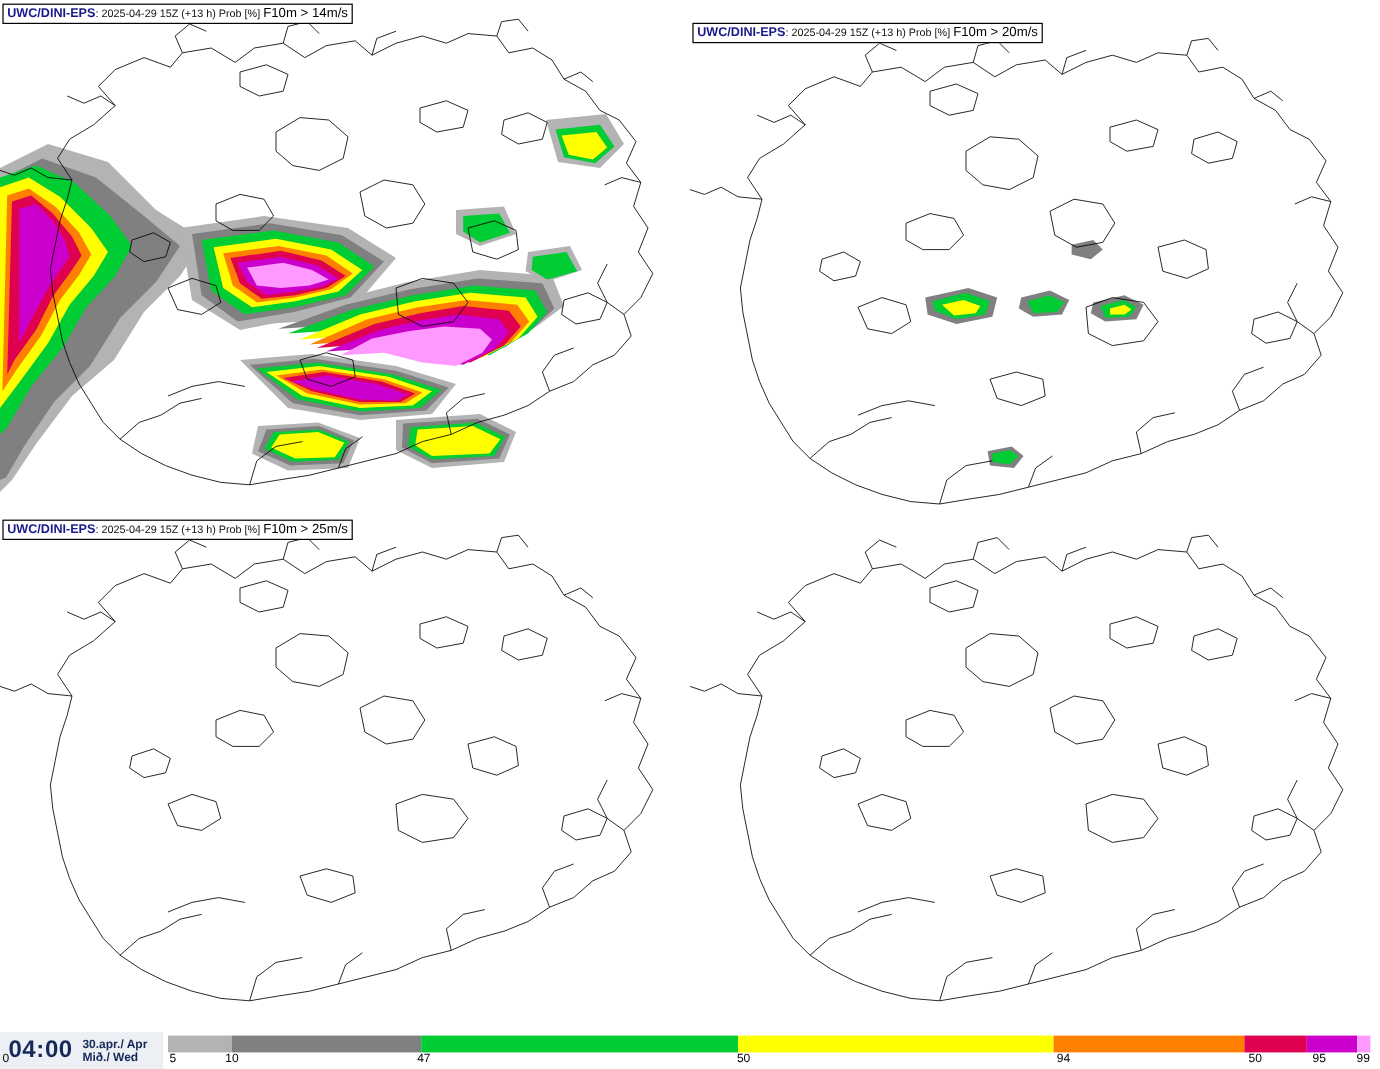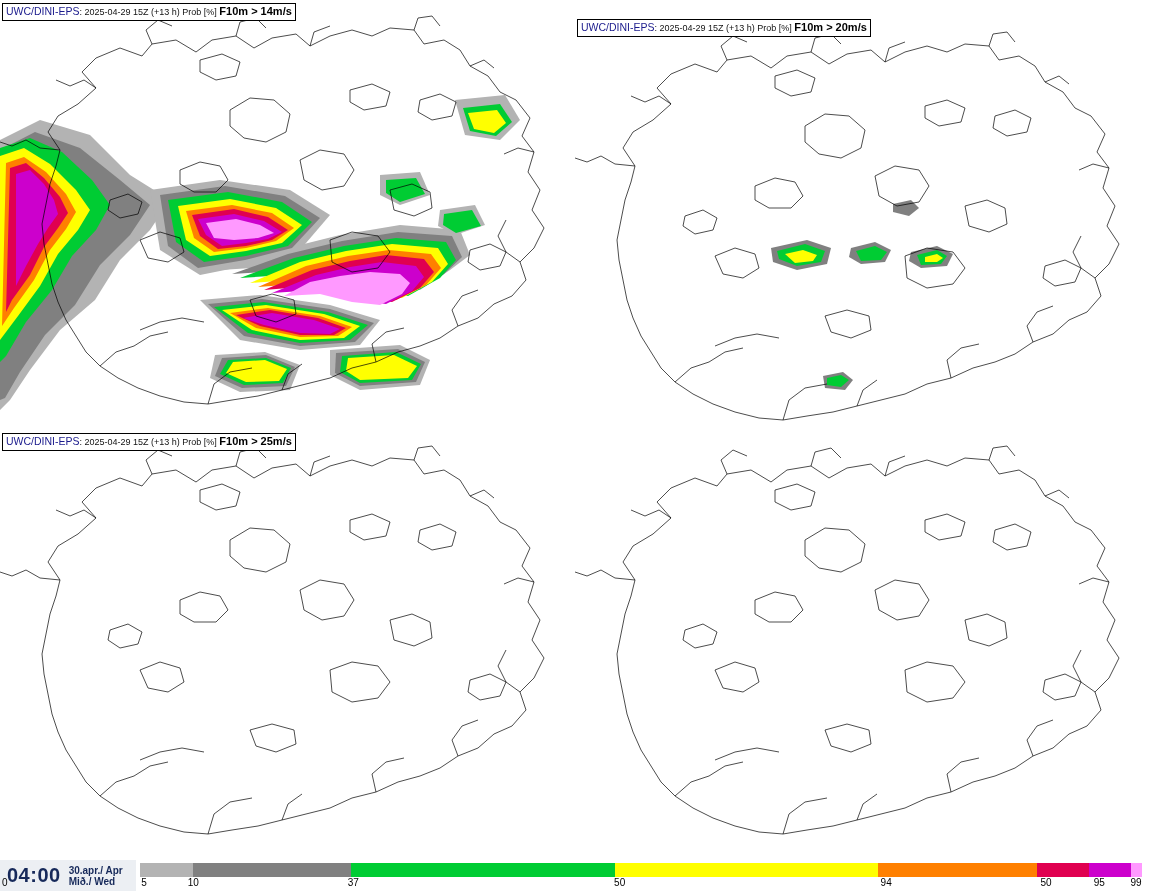--- a/index.html
+++ b/index.html
@@ -37,23 +37,23 @@
     top: 3px;
     background: #ffffff;
     border: 1px solid #000000;
     padding: 1px 3px 2px 3px;
     font-size: 10.5px;
     line-height: 12px;
     white-space: nowrap;
     z-index: 5;
   }
   .panel-1 .panel-title, .panel-3 .panel-title { left: 2px; }
-  .t-model { font-weight: normal; color: #1a1a8c; font-size: 10.5px; }
+  .t-model { font-weight: bold; color: #1a1a8c; font-size: 10.5px; }
   .t-run   { color: #111111; font-size: 9px; }
-  .t-thr   { font-weight: bold; color: #000000; font-size: 11px; }
+  .t-thr   { font-weight: normal; color: #000000; font-size: 11px; }
 
   .map-svg {
     position: absolute;
     left: 0; top: 0;
     width: 575px;
     height: 430px;
   }
 
   
   .footer {
@@ -406,21 +406,21 @@
         <span style="width: 266.489px; background: rgb(0, 204, 51);"></span>
         <span style="width: 266.489px; background: rgb(255, 255, 0);"></span>
         <span style="width: 159.894px; background: rgb(255, 128, 0);"></span>
         <span style="width: 53.2979px; background: rgb(224, 0, 80);"></span>
         <span style="width: 42.6383px; background: rgb(204, 0, 204);"></span>
         <span style="width: 10.6596px; background: rgb(255, 153, 255);"></span>
       </div>
     <div class="cbar-labels" id="cbar-labels">
         <i style="left: 4px;">5</i>
         <i style="left: 53.2979px;">10</i>
-        <i style="left: 213.191px;">37</i>
+        <i style="left: 213.191px;">47</i>
         <i style="left: 479.681px;">50</i>
         <i style="left: 746.17px;">94</i>
         <i style="left: 906.064px;">50</i>
         <i style="left: 959.362px;">95</i>
         <i style="left: 996px;">99</i>
       </div>
   </div>
 </div>
 
 </body></html>

